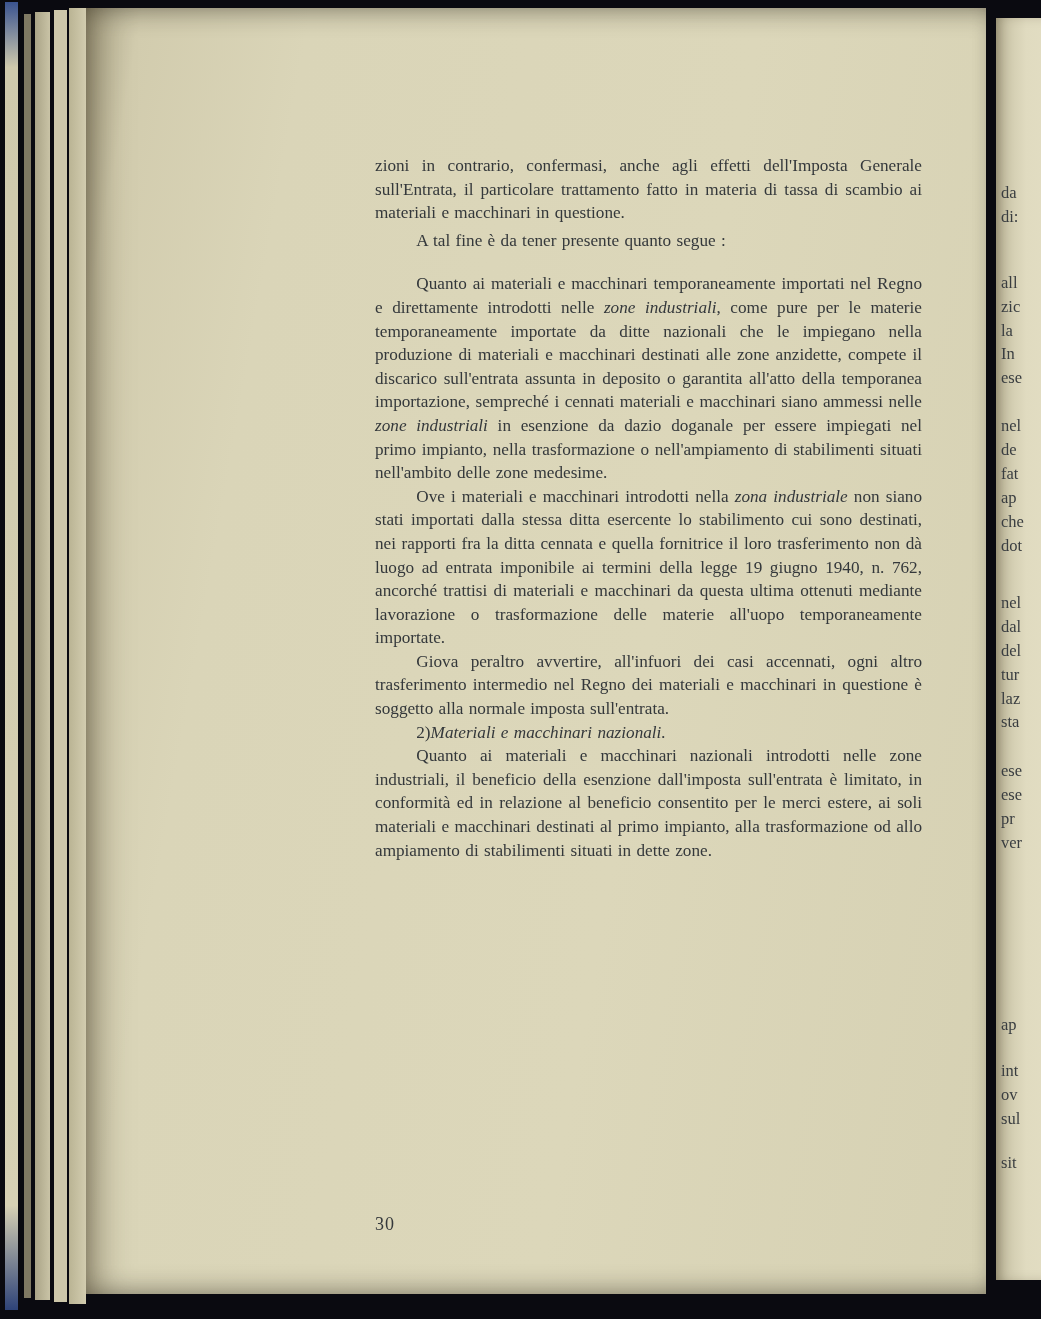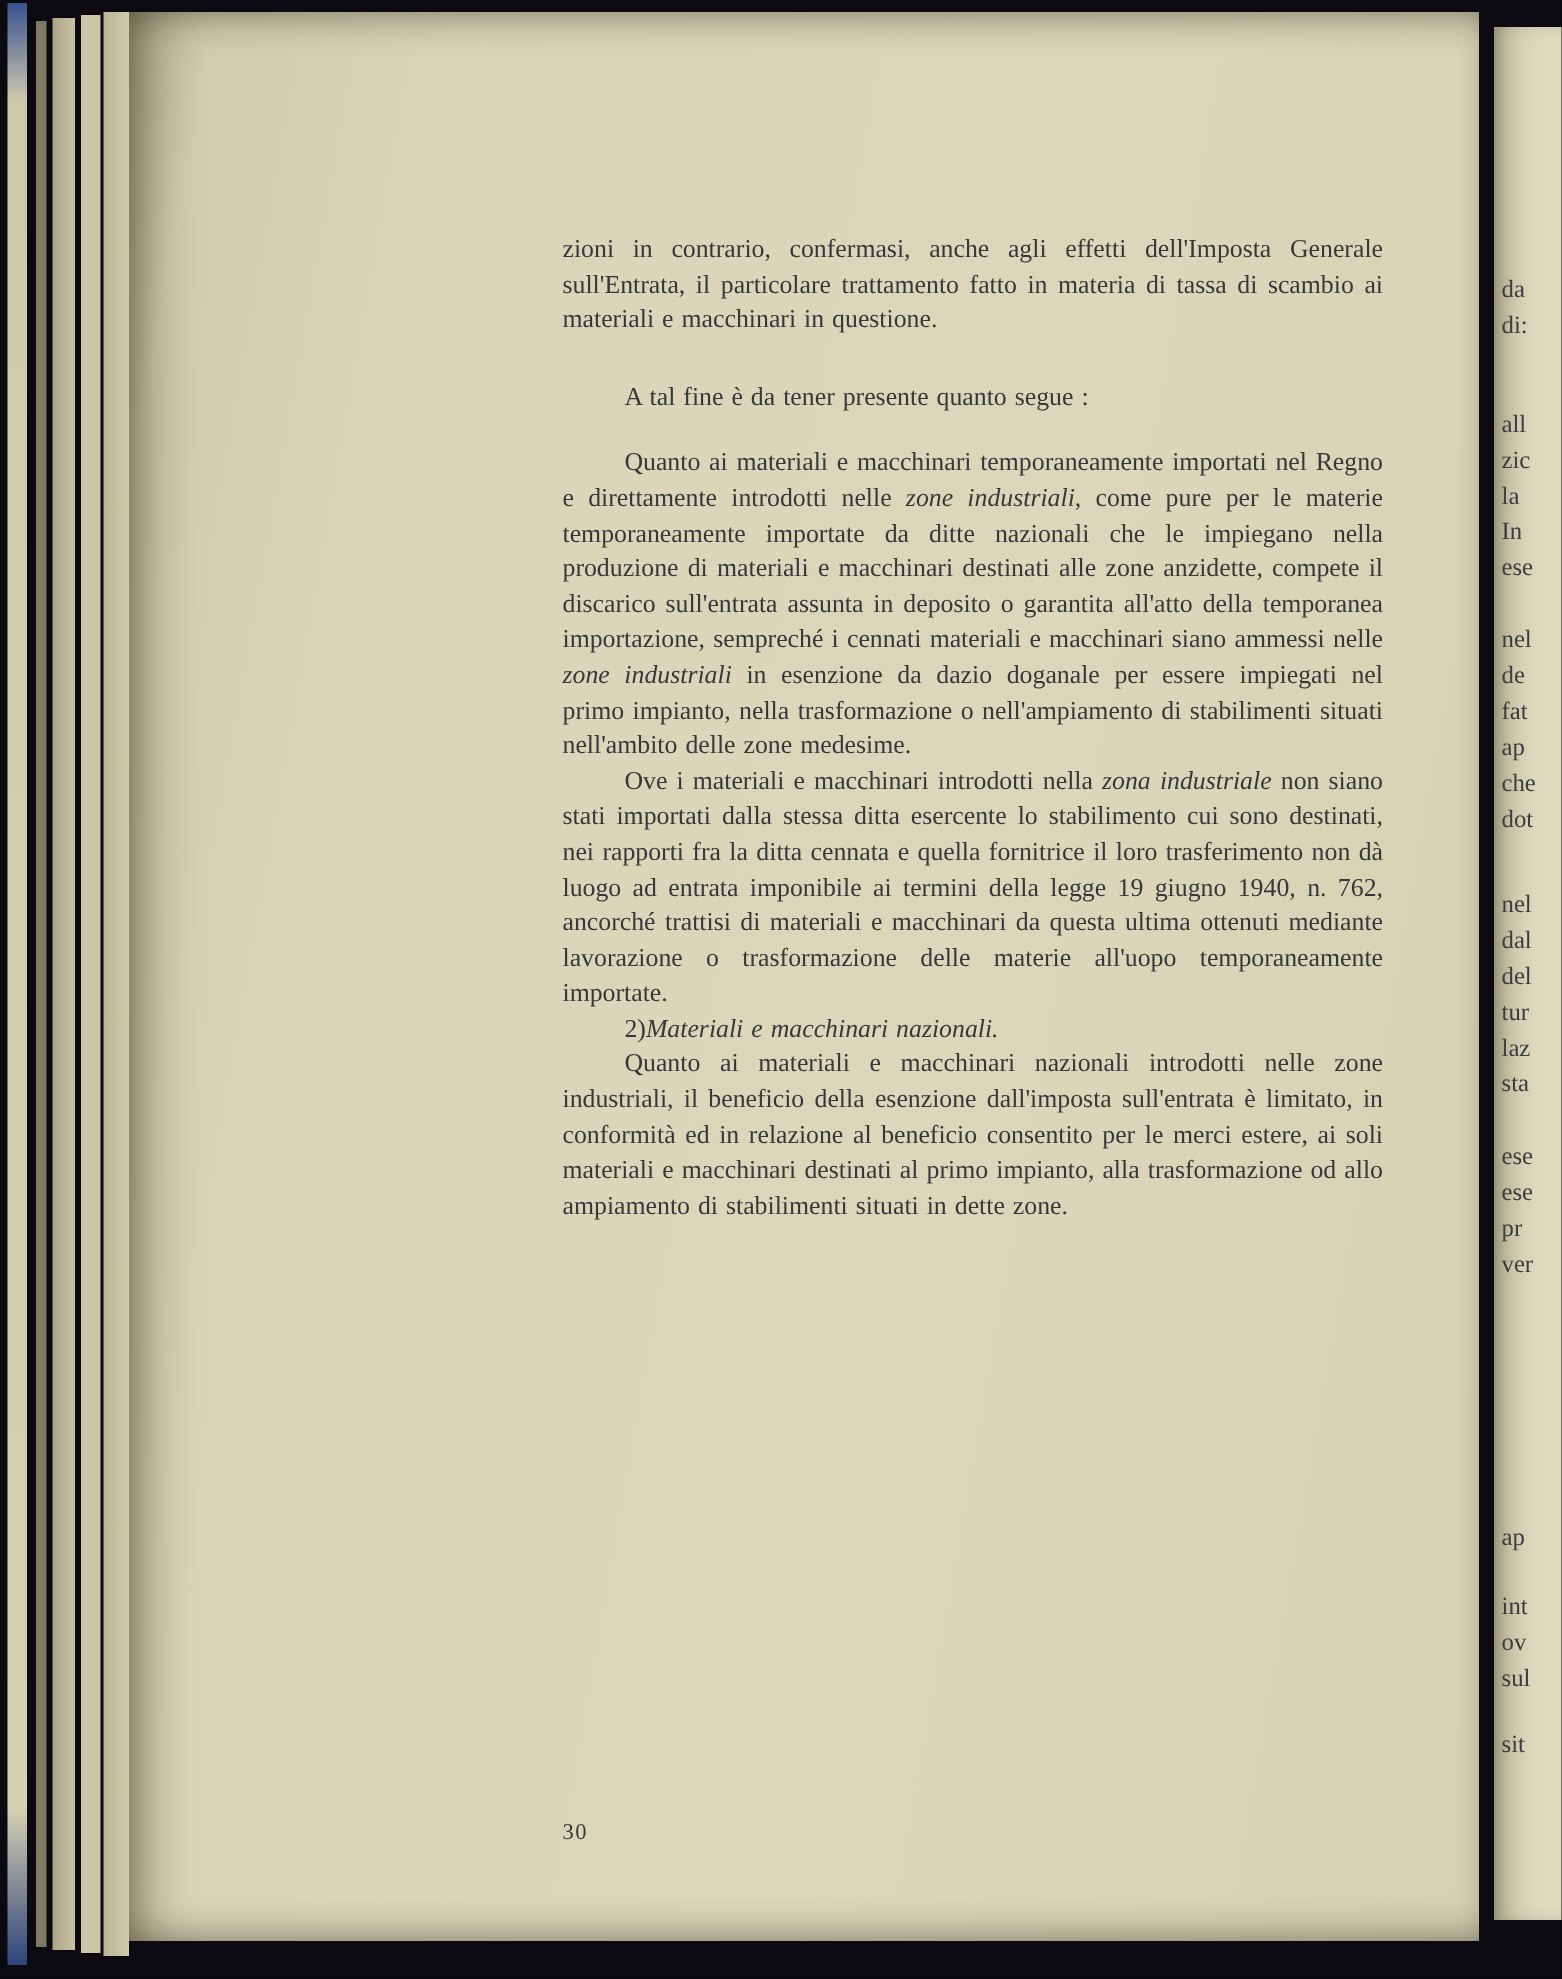--- a/index.html
+++ b/index.html
@@ -22,28 +22,28 @@
         background:linear-gradient(100deg,#b7b194 0%,#d2ccae 5%,#dad5b8 20%,#dcd7ba 60%,#d6d1b3 100%);
         box-shadow:inset 22px 0 36px -14px rgba(60,50,25,.55),
                    inset 0 14px 26px -14px rgba(0,0,0,.35),
                    inset 0 -14px 26px -14px rgba(0,0,0,.35);}
 
   .textblock{position:absolute;left:289px;top:146px;width:547px;
              color:#34383b;font-size:17.2px;line-height:23.6px;
              text-align:justify;word-spacing:.06em;}
   .textblock p{margin:0;text-indent:2.4em;}
   p.noindent{text-indent:0;}
-  p.gap{margin-top:28px;}
+  p.gap{margin-top:4px;}
   p.gap2{margin-top:20px;}
   p.gap3{}
   .it{font-style:italic;}
   .head{text-indent:1.6em;}
 
   .pagenum{position:absolute;left:289px;top:1206px;color:#34383b;
-           font-size:15px;letter-spacing:1px;}
+           font-size:18px;letter-spacing:1px;}
 
   
   .rightpage{position:absolute;left:996px;top:18px;width:67px;height:1262px;
              background:linear-gradient(90deg,#c6c0a3 0%,#e0dbc0 45%,#e3dec4 100%);
              box-shadow:inset 8px 0 14px -6px rgba(60,50,25,.5);}
   .frag{position:absolute;left:5px;color:#393d40;font-size:16.5px;
         line-height:22px;white-space:nowrap;}
 </style>
 </head>
 <body>
@@ -62,20 +62,21 @@
 
       <p class="noindent">zioni in contrario, confermasi, anche agli effetti dell'Imposta Generale sull'Entrata, il particolare trattamento fatto in materia di tassa di scambio ai materiali e macchinari in questione.</p>
 
       <p class="gap">A tal fine è da tener presente quanto segue :</p>
 
 
       <p class="gap2"><span>Quanto ai materiali e macchinari temporaneamente importati nel Regno e direttamente introdotti nelle </span><span class="it">zone industriali</span><span>, come pure per le materie temporaneamente importate da ditte nazionali che le impiegano nella produzione di materiali e macchinari destinati alle zone anzidette, compete il discarico sull'entrata assunta in deposito o garantita all'atto della temporanea importazione, sempreché i cennati materiali e macchinari siano ammessi nelle </span><span class="it">zone industriali</span><span> in esenzione da dazio doganale per essere impiegati nel primo impianto, nella trasformazione o nell'ampiamento di stabilimenti situati nell'ambito delle zone medesime.</span></p>
 
       <p><span>Ove i materiali e macchinari introdotti nella </span><span class="it">zona industriale</span><span> non siano stati importati dalla stessa ditta esercente lo stabilimento cui sono destinati, nei rapporti fra la ditta cennata e quella fornitrice il loro trasferimento non dà luogo ad entrata imponibile ai termini della legge 19 giugno 1940, n. 762, ancorché trattisi di materiali e macchinari da questa ultima ottenuti mediante lavorazione o trasformazione delle materie all'uopo temporaneamente importate.</span></p>
 
+      <p>Giova peraltro avvertire, all'infuori dei casi accennati, ogni altro trasferimento intermedio nel Regno dei materiali e macchinari in questione è soggetto alla normale imposta sull'entrata.</p>
 
       <p class="gap3 head"><span>2)</span><span class="it">Materiali e macchinari nazionali.</span></p>
 
       <p class="gap3">Quanto ai materiali e macchinari nazionali introdotti nelle zone industriali, il beneficio della esenzione dall'imposta sull'entrata è limitato, in conformità ed in relazione al beneficio consentito per le merci estere, ai soli materiali e macchinari destinati al primo impianto, alla trasformazione od allo ampiamento di stabilimenti situati in dette zone.</p>
 
 
     </div>
 
     <div class="pagenum">30</div>
   </div>

